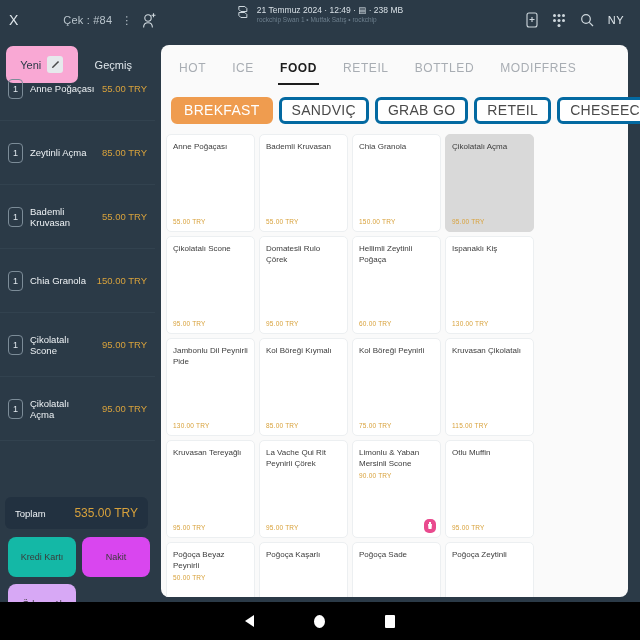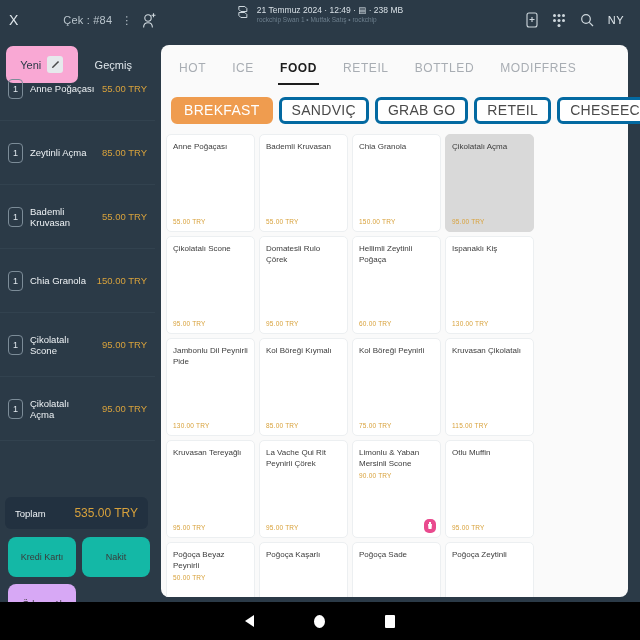--- a/index.html
+++ b/index.html
@@ -96,21 +96,21 @@
   .total-val { font-size: 12px; color: #d8a23c; }
 
   .paybtns { position: absolute; left: 8px; top: 497px; width: 142px; }
   .payrow { display: flex; gap: 6px; }
   .paybtn {
     height: 40px; border-radius: 8px;
     display: flex; align-items: center; justify-content: center;
     font-size: 9px; color: #3a3a3a;
   }
   .pb-card { flex: 1; background: #14b8a6; }
-  .pb-cash { flex: 1; background: #14b8a6; }
+  .pb-cash { flex: 1; background: #d946ef; }
   .pb-take { width: 68px; background: #d7a8f5; margin-top: 7px; }
 
   
   .main {
     position: absolute; left: 155px; top: 40px;
     width: 485px; height: 562px;
     background: #2b3a47;
     overflow: hidden;
   }
   .tabs-wrap {

